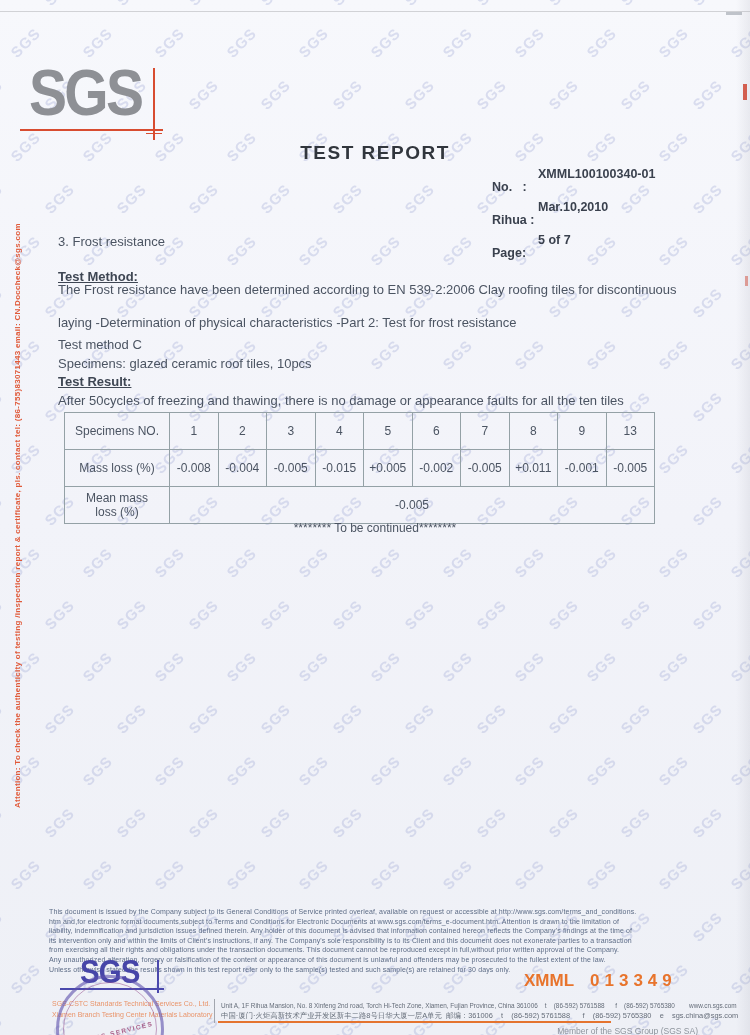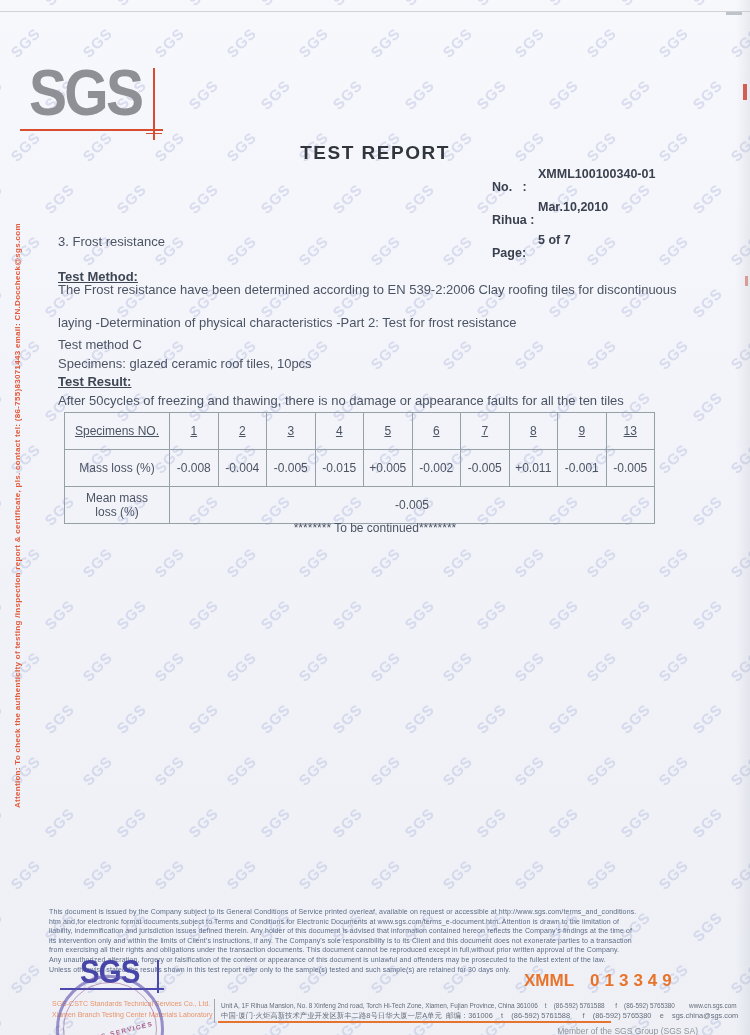--- a/index.html
+++ b/index.html
@@ -26,21 +26,21 @@
     font-size:19px;font-weight:bold;letter-spacing:1.5px;color:#31363d;}
   .meta{position:absolute;left:492px;top:167px;z-index:2;font-size:12.5px;font-weight:bold;color:#3a414e;}
   .meta-row{display:flex;margin-bottom:6px;}
   .meta-label{width:46px;white-space:pre;margin-top:13px;}
   
   .bline{position:absolute;left:58px;z-index:2;font-size:13px;color:#4b5462;white-space:pre;}
   .bhead{font-weight:bold;text-decoration:underline;color:#3e4653;}
   
   .rtable{position:absolute;left:64px;top:412px;z-index:2;border-collapse:collapse;table-layout:fixed;width:590px;}
   .rtable td{border:1px solid #94a1a6;font-size:12px;color:#4b5462;text-align:center;padding:0;}
-  .rtable tr.r1 td{height:36px;text-decoration:underline;}
+  .rtable tr.r1 td{height:36px;}
   .rtable tr.r2 td{height:36px;}
   .rtable tr.r3 td{height:36px;}
   .tbc{position:absolute;left:0;top:521px;width:100%;text-align:center;z-index:2;font-size:12px;color:#4b5462;}
   
   .side-note{position:absolute;left:13px;top:808px;z-index:2;width:640px;
     transform:rotate(-90deg);transform-origin:0 0;
     font-size:8px;font-weight:bold;letter-spacing:.3px;color:#e05a3a;white-space:nowrap;}
   
   .legal{position:absolute;left:49px;top:907px;width:665px;z-index:2;
     font-size:7px;line-height:9.6px;letter-spacing:.12px;color:#5d6c86;}

